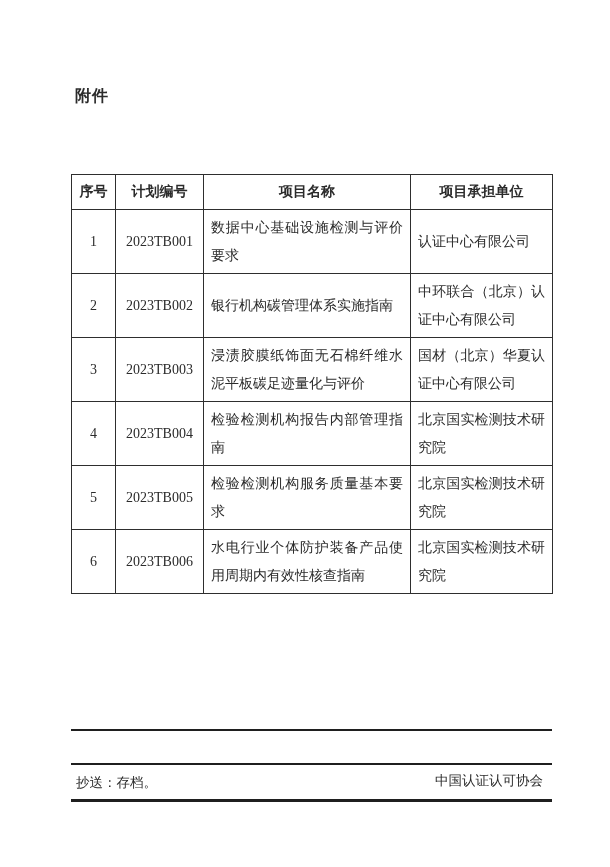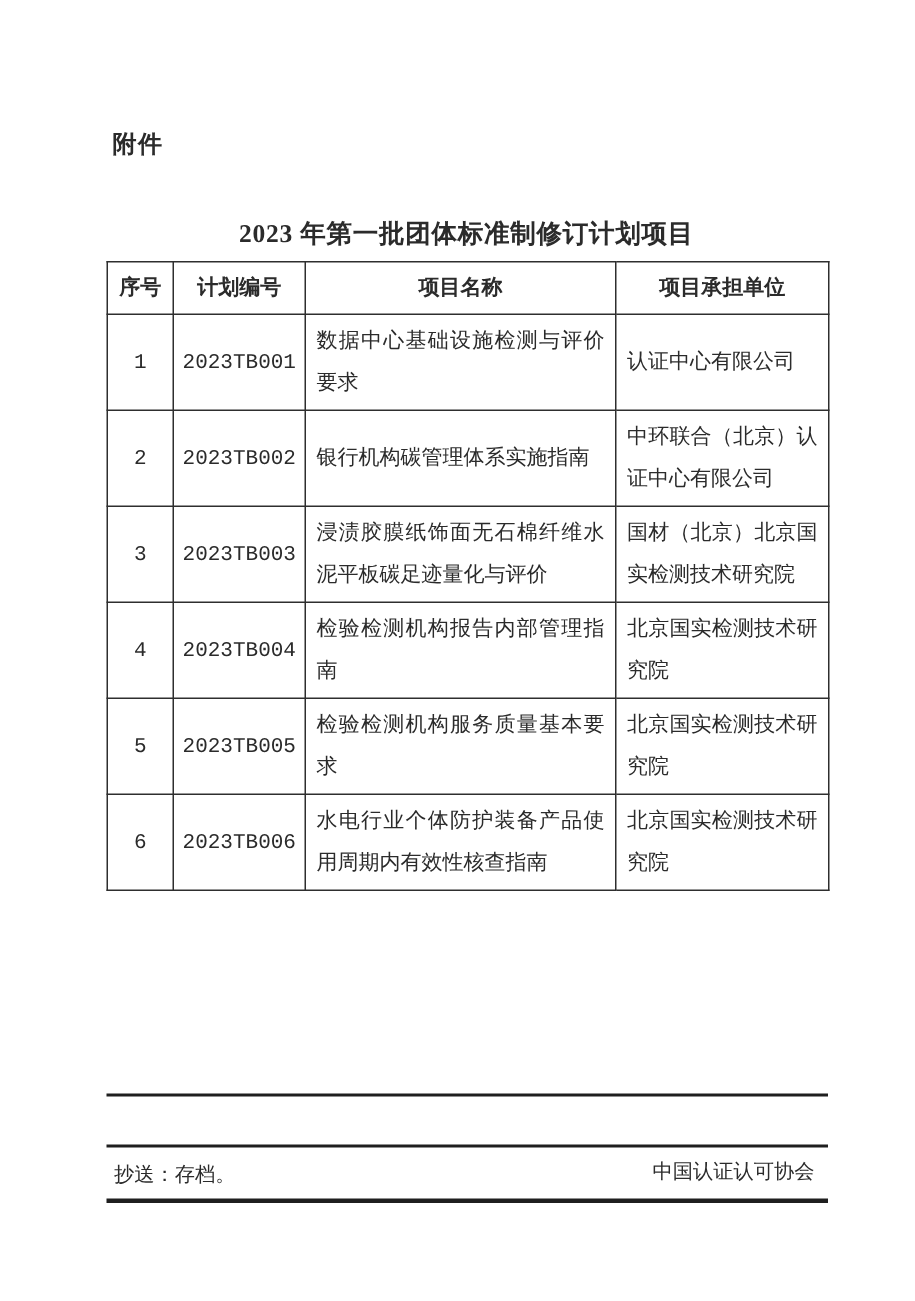--- a/index.html
+++ b/index.html
@@ -43,21 +43,20 @@
     font-size: 14px;
     color: #2b2b2b;
   }
   .doc-table col.c1 { width: 44px; }
   .doc-table col.c2 { width: 88px; }
   .doc-table col.c3 { width: 207px; }
   .doc-table col.c4 { width: 142px; }
   .doc-table th, .doc-table td {
     border: 1.5px solid #2e2e2e;
     vertical-align: middle;
-    font-family: Liberation Mono, monospace;
   }
   .doc-table th {
     height: 35px;
     font-size: 14px;
     font-weight: bold;
     text-align: center;
   }
   .doc-table td { height: 64px; }
   td.c-no, td.c-plan { text-align: center; }
   td.c-name, td.c-org {
@@ -99,21 +98,20 @@
     white-space: pre;
   }
 </style>
 </head>
 <body>
 
 <div class="page">
 
   <div class="attachment">附件</div>
 
-  <div class="doc-title">2023 年第一批团体标准制修订计划项目</div>
 
   <table class="doc-table">
     <colgroup>
       <col class="c1">
         <col class="c2">
         <col class="c3">
         <col class="c4">
     </colgroup>
     <thead>
       <tr>
@@ -133,21 +131,21 @@
       <tr>
         <td class="c-no">2</td>
         <td class="c-plan">2023TB002</td>
         <td class="c-name">银行机构碳管理体系实施指南</td>
         <td class="c-org">中环联合（北京）认证中心有限公司</td>
       </tr>
       <tr>
         <td class="c-no">3</td>
         <td class="c-plan">2023TB003</td>
         <td class="c-name">浸渍胶膜纸饰面无石棉纤维水泥平板碳足迹量化与评价</td>
-        <td class="c-org">国材（北京）北京国实检测技术研究院</td>
+        <td class="c-org">国材（北京）华夏认证中心有限公司</td>
       </tr>
       <tr>
         <td class="c-no">4</td>
         <td class="c-plan">2023TB004</td>
         <td class="c-name">检验检测机构报告内部管理指南</td>
         <td class="c-org">北京国实检测技术研究院</td>
       </tr>
       <tr>
         <td class="c-no">5</td>
         <td class="c-plan">2023TB005</td>

